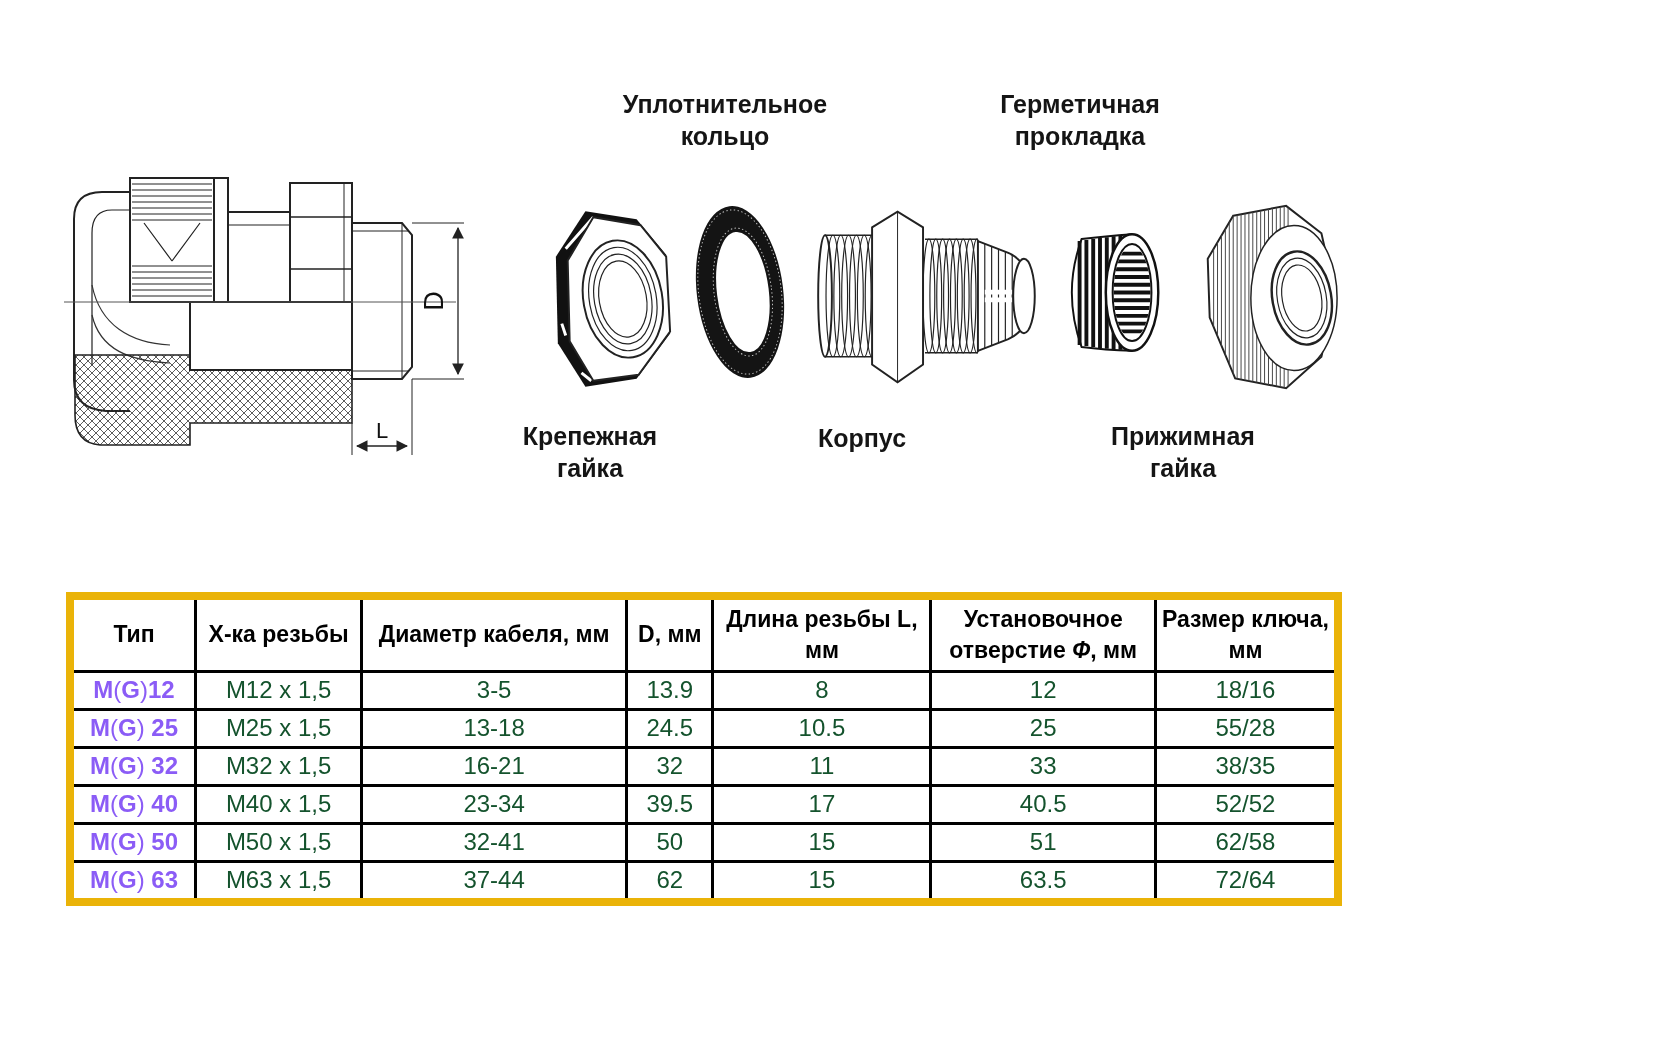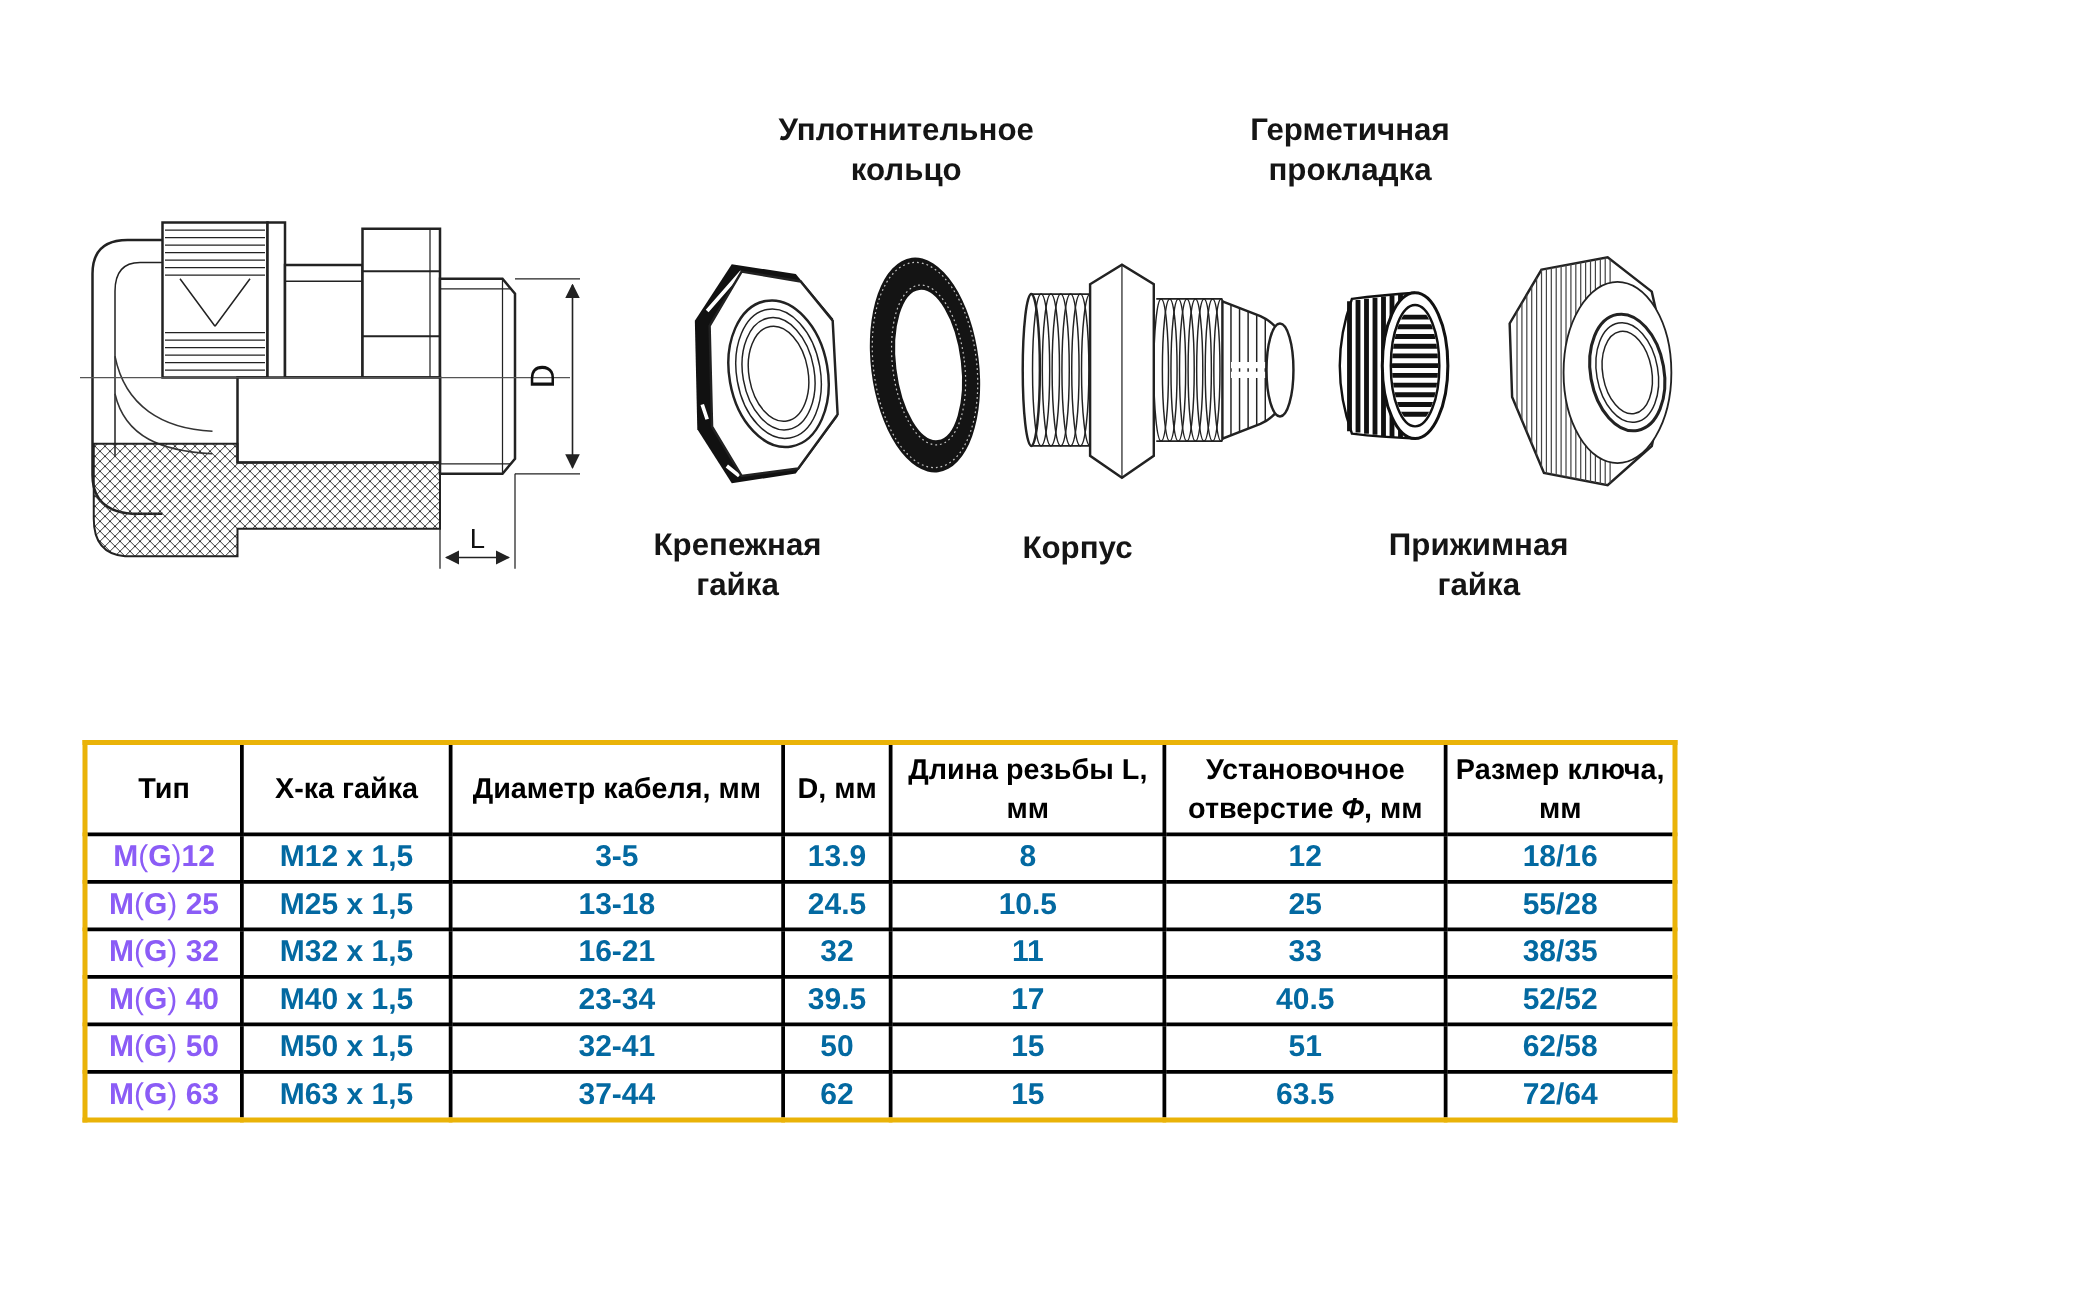--- a/index.html
+++ b/index.html
@@ -3,26 +3,26 @@
 <meta charset="utf-8">
 <style>
   html,body{margin:0;padding:0;background:#fff;}
   .page{position:relative;width:1674px;height:1052px;background:#fff;overflow:hidden;
         font-family:"Liberation Sans",sans-serif;}
   .part-label{position:absolute;text-align:center;font-weight:700;font-size:25px;line-height:1.28;
               color:#151515;white-space:pre-line;}
   svg{position:absolute;}
   
   table.spec{position:absolute;left:66px;top:592px;width:1276px;border-collapse:collapse;
-             table-layout:fixed;border:4px solid #eab308;background:#fff;padding-left:30px;}
+             table-layout:fixed;border:8px solid #eab308;background:#fff;padding-left:30px;}
   table.spec th,table.spec td{border:3px solid #000;text-align:center;vertical-align:middle;
              overflow:hidden;}
   table.spec th{font-weight:700;font-size:23px;color:#000;white-space:pre-line;height:66px;
              line-height:1.35;padding:2px 3px;}
-  table.spec td{font-size:24px;color:#0369a1;height:33px;padding:1px 2px;line-height:1.1;font-weight:bold;}
+  table.spec td{font-size:24px;color:#14532d;height:33px;padding:1px 2px;line-height:1.1;}
   table.spec td.type-cell{font-weight:700;color:#8b5cf6;}
   table.spec td.type-cell .paren{font-weight:400;}
 </style>
 </head>
 <body>
 
 <div class="page">
 
   <svg style="left:60px;top:165px;" width="420" height="300" viewBox="0 0 420 300">
     <defs>
@@ -169,21 +169,21 @@
         <col style="width:13.1%">
         <col style="width:20.9%">
         <col style="width:6.8%">
       <col style="width:17.2%">
         <col style="width:17.7%">
         <col style="width:14.4%">
     </colgroup>
     <thead>
       <tr>
           <th>Тип</th>
-          <th>Х-ка гайка</th>
+          <th>Х-ка резьбы</th>
           <th>Диаметр кабеля, мм</th>
           <th>D, мм</th>
           <th>Длина резьбы L,
 мм</th>
           <th>Установочное
 отверстие <i>Ф</i>, мм</th>
           <th>Размер ключа,
 мм</th>
         </tr>
     </thead>

